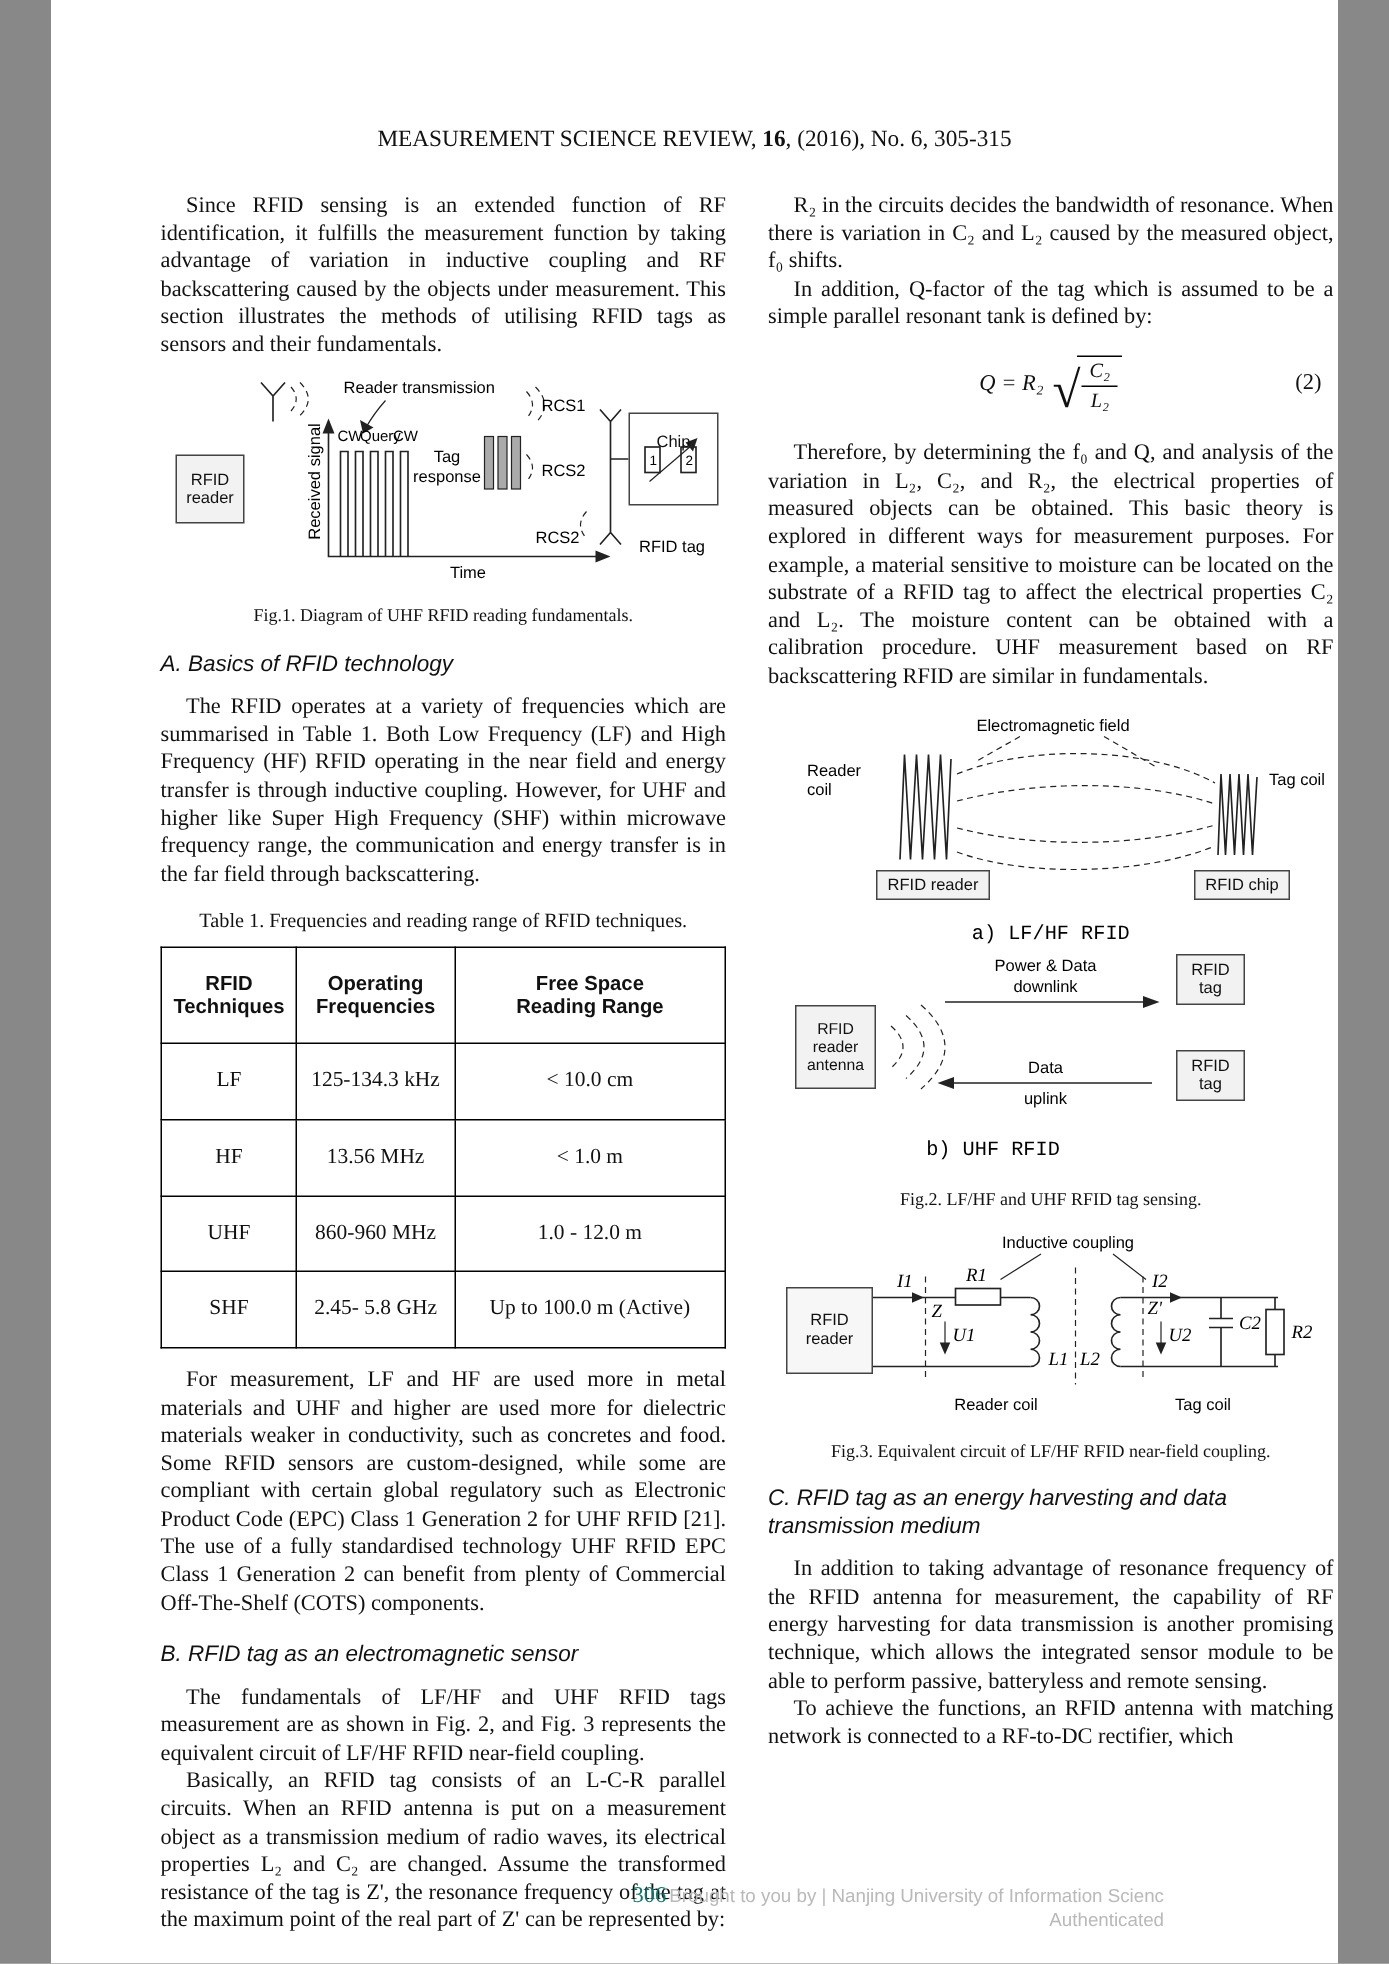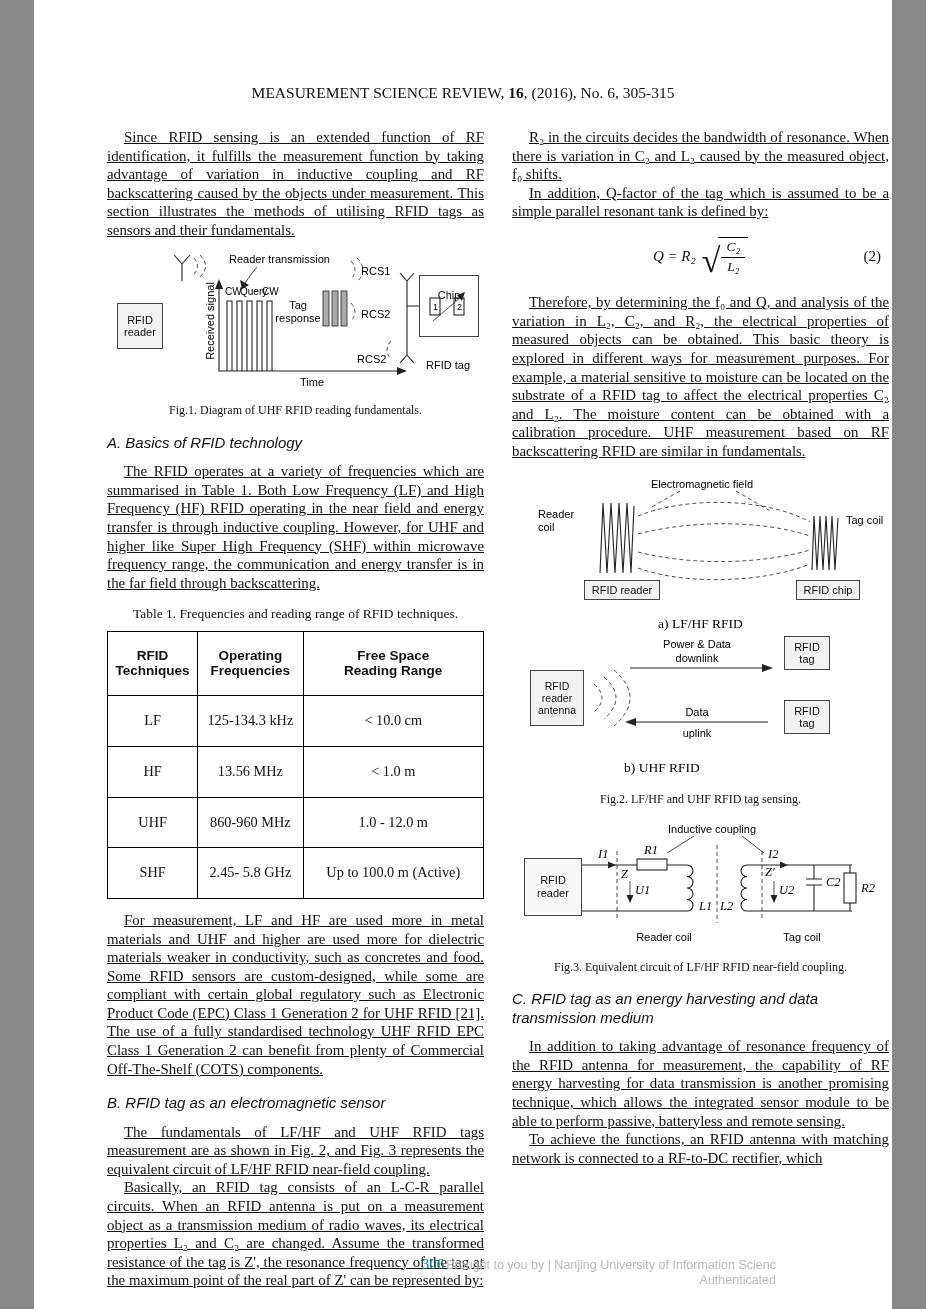--- a/index.html
+++ b/index.html
@@ -1,37 +1,37 @@
 <!DOCTYPE html>
 <html><head>
 <meta charset="utf-8">
 <style>
   html,body{margin:0;padding:0;background:#888;}
   .page{position:relative;width:858px;height:1309px;background:#fff;margin:0 auto;
         font-family:"Liberation Serif",serif;color:#111;overflow:hidden;}
   .header{position:absolute;top:84px;left:0;width:100%;text-align:center;font-size:15.5px;}
   .content{position:absolute;top:128px;left:73px;width:782px;display:flex;gap:28px;}
   .col{width:377px;font-size:14.9px;line-height:1.245;text-align:justify;}
-  p.body{margin:0;text-indent:17px;text-decoration:underline;}
+  p.body{margin:0;text-indent:17px;}
   h3.section{font-family:"Liberation Sans",sans-serif;font-style:italic;font-weight:normal;
              font-size:15px;margin:16px 0 10px;text-align:left;}
   .caption{font-size:12px;text-align:center;margin:12px 6px 10px;line-height:1.2;}
   
   .fig{position:relative;font-family:"Liberation Sans",sans-serif;margin-top:12px;}
   .fig svg{position:absolute;left:0;top:0;}
   .ln{fill:none;stroke:#222;stroke-width:1.1;}
   .thin{stroke-width:0.8;}
   .dsh{stroke-dasharray:4 3;}
   .fl{fill:#222;stroke:none;}
   .gray{fill:#aaa;stroke:#222;stroke-width:0.8;}
   .wht{fill:#fff;stroke:#222;stroke-width:1.1;}
   .flabel{position:absolute;font-size:11px;line-height:1.12;color:#000;white-space:normal;}
   .flc{text-align:center;}
   .it{font-family:"Liberation Serif",serif;font-style:italic;font-size:12.5px;}
-  .subcap{font-family:Liberation Serif, serif;font-size:13.5px;}
+  .subcap{font-family:Liberation Mono, monospace;font-size:13.5px;}
   .fig-box{position:absolute;border:1px solid #444;background:#f2f2f2;display:flex;
            align-items:center;justify-content:center;text-align:center;
            font-size:11px;line-height:1.15;padding:1px;box-sizing:border-box;}
   .fig-box.clear{background:transparent;align-items:flex-start;padding-top:13px;}
   
   .tcaption{font-size:13.5px;text-align:center;margin:14px 0 8px;}
   table.t1{border-collapse:collapse;width:100%;margin:0 0 12px;}
   .t1 th,.t1 td{border:1.4px solid #000;text-align:center;padding:16px 4px;}
   .t1 th{font-family:"Liberation Sans",sans-serif;font-size:13.5px;line-height:1.15;}
   .t1 td{font-size:14.3px;}

